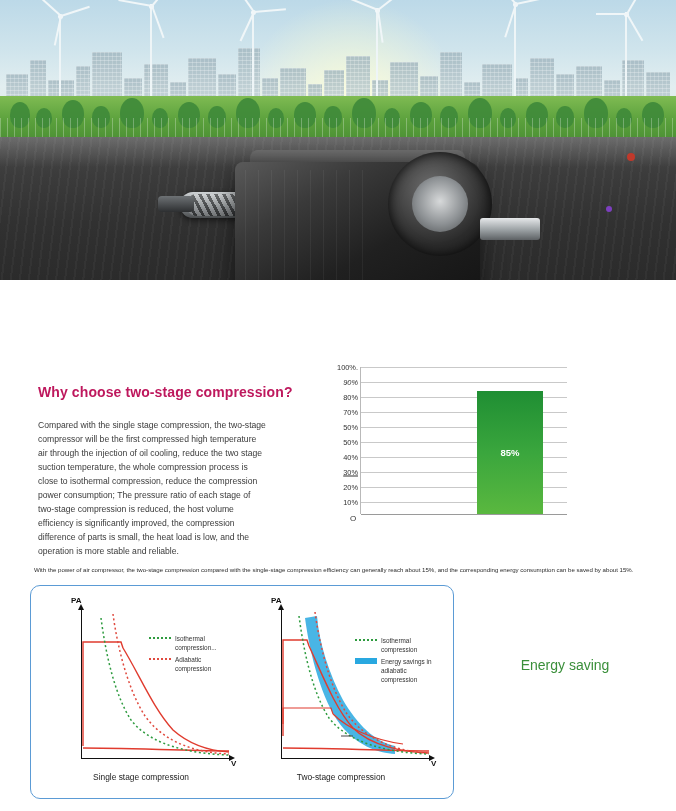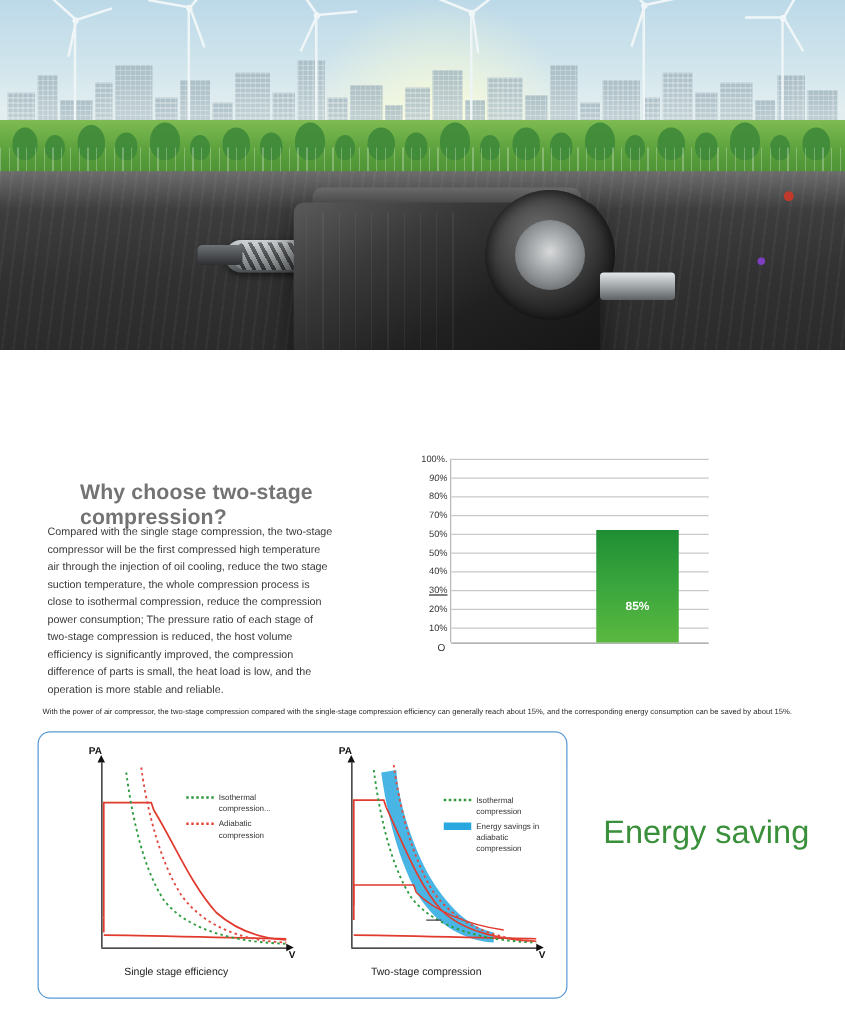--- a/index.html
+++ b/index.html
@@ -100,21 +100,21 @@
     position:absolute;left:8px;top:56px;width:36px;height:16px;border-radius:4px;
     background:linear-gradient(180deg,#6e7275,#2d2f31);
   }
   .m-ribs{position:absolute;left:95px;top:30px;width:120px;height:120px;
     background:repeating-linear-gradient(90deg,rgba(255,255,255,.05) 0 1px,rgba(0,0,0,0) 1px 13px);}
 
   
   .sec2{position:absolute;left:0;top:352px;width:676px;height:200px;}
   .s2-title{
     position:absolute;left:38px;top:32px;width:300px;
-    font-size:17px;font-weight:bold;color:#737373;letter-spacing:.1px;margin-left:26px;
+    font-size:14px;font-weight:bold;color:#be185d;letter-spacing:.1px;
   }
   .s2-body{
     position:absolute;left:38px;top:66px;width:228px;
     font-size:8.6px;line-height:14px;color:#3a3a3a;text-align:left;
   }
 
   
   .chart{position:absolute;left:330px;top:10px;width:250px;height:165px;}
   .y-labels{position:absolute;left:0;top:0;width:28px;height:152px;}
   .y-labels span{position:absolute;right:0;font-size:7.4px;color:#333;transform:translateY(-50%);}
@@ -152,21 +152,21 @@
   .panel-cap{position:absolute;left:0;top:176px;width:196px;text-align:center;font-size:8.4px;color:#222;}
   .legend{position:absolute;font-size:6.4px;line-height:9px;color:#333;}
   .legend .row{display:flex;align-items:flex-start;margin-bottom:3px;}
   .swatch{width:22px;height:6px;margin-right:4px;margin-top:1px;flex:0 0 auto;}
   .sw-green{border-top:2px dotted #2e9b3f;height:0;margin-top:3px;}
   .sw-red{border-top:2px dotted #e04a3f;height:0;margin-top:3px;}
   .sw-blue{background:#29a8e0;}
 
   .energy{
     position:absolute;left:460px;top:650px;width:210px;
-    font-size:26px;line-height:30px;color:#3a8f3a;text-align:center;
+    font-size:14px;line-height:30px;color:#3a8f3a;text-align:center;
   }
 </style>
 </head>
 <body>
 
 <div class="hero">
   <div class="sky"></div>
 
   <div class="city">
     <div class="bld" style="left:6px;width:22px;height:34px;"></div>
@@ -315,21 +315,21 @@
       <div class="grid-line" style="top:30px;"></div>
       <div class="grid-line" style="top:45px;"></div>
       <div class="grid-line" style="top:60px;"></div>
       <div class="grid-line" style="top:75px;"></div>
       <div class="grid-line" style="top:90px;"></div>
       <div class="grid-line" style="top:105px;"></div>
       <div class="grid-line" style="top:120px;"></div>
       <div class="grid-line" style="top:135px;"></div>
       <div class="grid-line" style="top:147px;background:#9a9a9a;"></div>
 
-      <div class="bar bar-green" style="height:90px;">
+      <div class="bar bar-green" style="height:123px;">
         <div class="bar-label" style="top:56px;">85%</div>
       </div>
     </div>
     <div class="o-label">O</div>
   </div>
 </div>
 
 <div class="caption">With the power of air compressor, the two-stage compression compared with the single-stage compression efficiency can generally reach about 15%, and the corresponding energy consumption can be saved by about 15%.</div>
 
 <div class="diagbox">
@@ -358,21 +358,21 @@
       <div class="row">
           <span class="swatch sw-green"></span>
           <span>Isothermal compression...</span>
         </div>
       <div class="row">
           <span class="swatch sw-red"></span>
           <span>Adiabatic compression</span>
         </div>
     </div>
 
-    <div class="panel-cap">Single stage efficiency</div>
+    <div class="panel-cap">Single stage compression</div>
   </div>
 
   <div class="panel right">
     <div class="axis-v"></div>
     <div class="axis-h"></div>
     <div class="arrow-up"></div>
     <div class="arrow-right"></div>
     <div class="ax-label pa">PA</div>
     <div class="ax-label vv">V</div>
 

